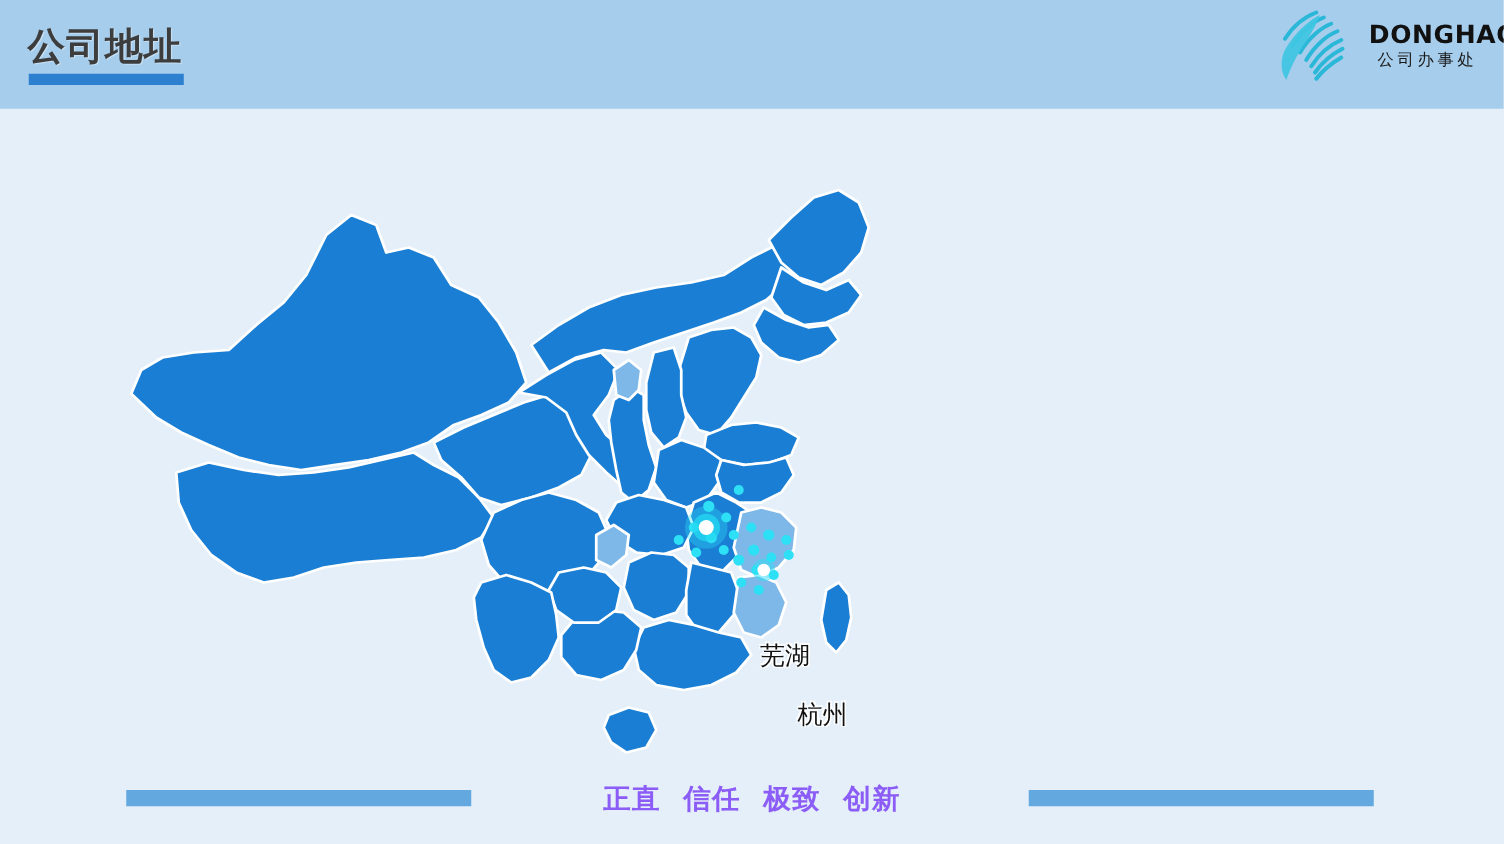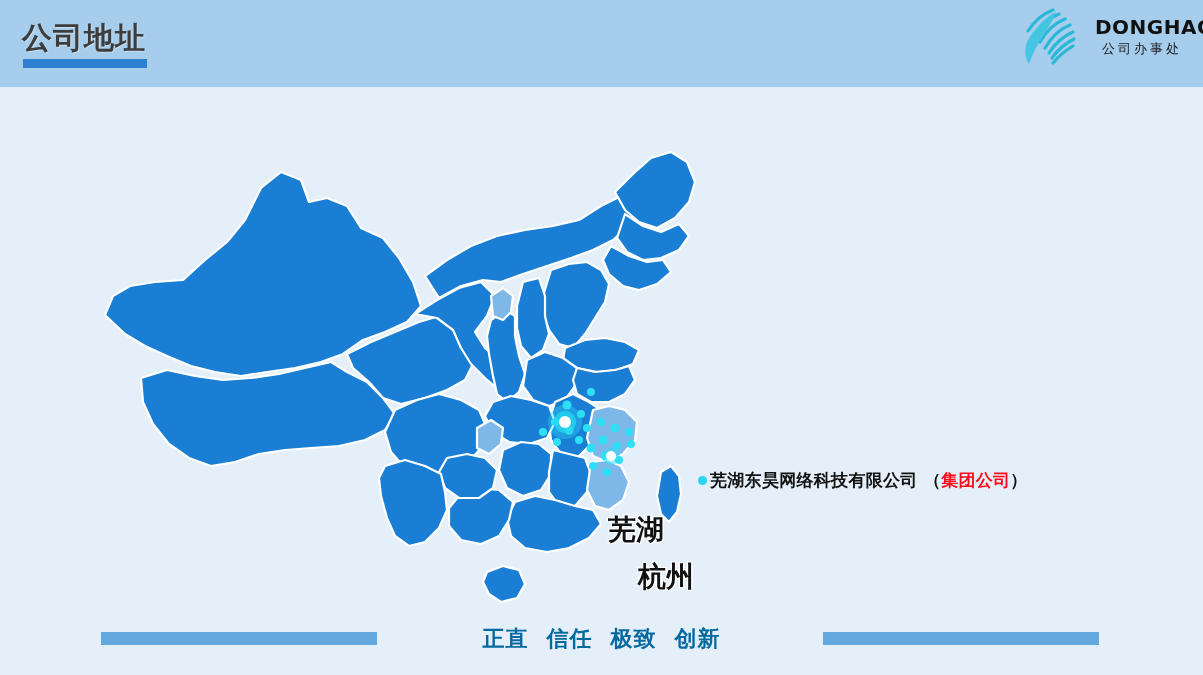--- a/index.html
+++ b/index.html
@@ -90,22 +90,22 @@
   .map-wrap {
     position: absolute;
     left: 95px;
     top: 110px;
     width: 610px;
     height: 500px;
   }
   .map-svg { display: block; }
   .city-label {
     position: absolute;
-    font-size: 28px;
-    font-weight: bold;
+    font-size: 20px;
+    font-weight: normal;
     color: #111111;
     letter-spacing: 0px;
     white-space: nowrap;
     text-shadow:
       -1.2px -1.2px 0 #ffffff,
        1.2px -1.2px 0 #ffffff,
       -1.2px  1.2px 0 #ffffff,
        1.2px  1.2px 0 #ffffff;
   }
   .label-wuhu  { left: 513px; top: 401px; }
@@ -152,21 +152,21 @@
   .footer-bar.left  { left: 101px;  width: 276px; }
   .footer-bar.right { left: 823px;  width: 276px; }
   .slogan {
     position: absolute;
     left: 0;
     top: 624px;
     width: 1203px;
     text-align: center;
     font-size: 22px;
     font-weight: bold;
-    color: #0369a1;
+    color: #8b5cf6;
     letter-spacing: 1px;
     white-space: nowrap;
   }
   .slogan span { margin: 0 9px; }
 </style>
 </head>
 <body>
 
 <div class="slide">
 
@@ -293,23 +293,20 @@
         <circle cx="516" cy="346" r="5" fill="#ffffff"></circle>
       </g>
     </svg>
 
     <div class="city-label label-wuhu">芜湖</div>
     <div class="city-label label-hangzhou">杭州</div>
   </div>
 
   <div class="legend">
 
-    <div class="legend-row">
-      <span class="legend-bullet" style="background:#29d6f0"></span><span class="legend-name">芜湖东昊网络科技有限公司</span><span class="legend-tag"><span> （</span><span class="red">集团公司</span><span>）</span></span>
-    </div>
 
 
 
   </div>
 
   <div class="footer-bar left"></div>
   <div class="footer-bar right"></div>
   <div class="slogan">
     <span>正直</span><span>信任</span><span>极致</span><span>创新</span>
   </div>

